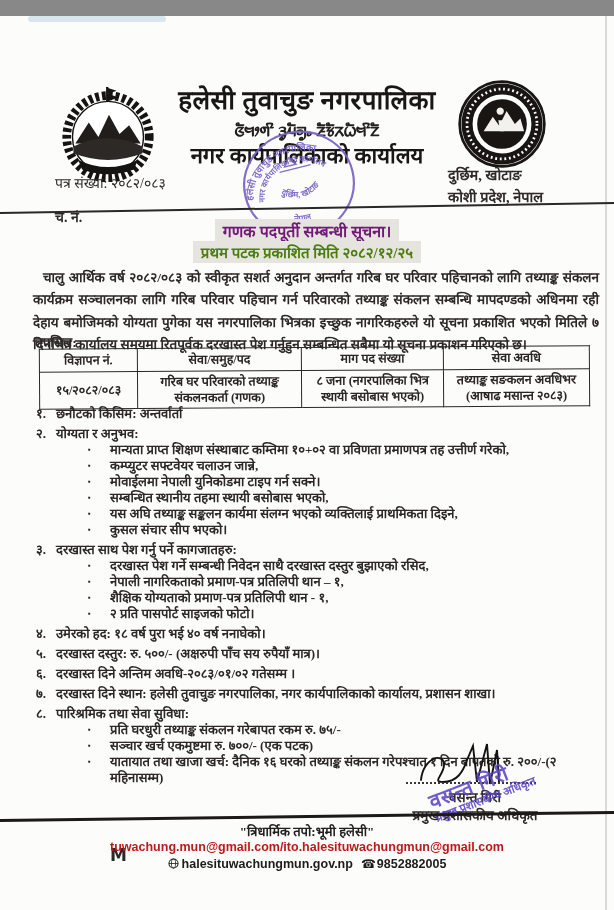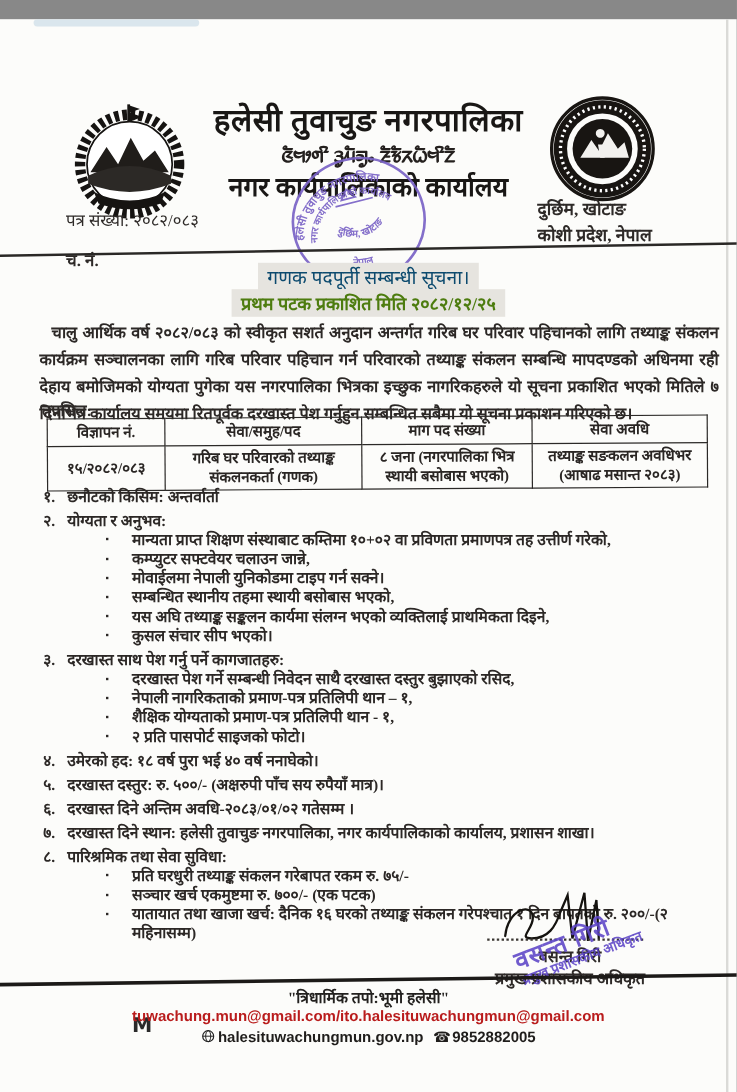--- a/index.html
+++ b/index.html
@@ -18,21 +18,21 @@
   .letter-no{left:55px;top:157px;font-size:14px;font-weight:400;}
   .ch-no{left:55px;top:191px;font-size:14px;font-weight:700;}
   .addr{left:448px;top:149px;width:160px;font-size:14.5px;font-weight:700;line-height:1.5;}
   .hr1{left:-4px;top:191px;width:622px;height:2px;background:#2a2826;transform:rotate(-0.95deg);}
   .hr2{left:-4px;top:799px;width:622px;height:3px;background:#1c1a18;transform:rotate(-0.75deg);}
   
   .stamp-center{left:233px;top:108px;width:132px;height:120px;transform:rotate(-14deg);opacity:.92;}
   
   .notice-title-wrap{left:0;right:0;top:203px;text-align:center;}
   .hl{display:inline-block;background:#e6e4df;padding:1px 8px;}
-  .notice-title{font-size:16px;font-weight:400;color:#0c4a6e;}
+  .notice-title{font-size:16px;font-weight:700;color:#701a75;}
   .notice-date-wrap{left:0;right:0;top:225px;text-align:center;}
   .notice-date{font-size:15px;font-weight:700;color:#4d7c0f;}
   .body-par{left:33px;top:251px;width:566px;font-size:13.5px;font-weight:700;
     line-height:1.66;text-align:justify;text-indent:10px;color:#2c2826;}
   .tapasil{left:35px;top:317px;font-size:13.5px;font-weight:700;text-align:right;}
   
   .tbl{left:39px;top:331px;width:551px;border-collapse:collapse;transform:rotate(-0.35deg);}
   .tbl th,.tbl td{border:1.6px solid #2b2927;font-size:12.5px;font-weight:700;
     text-align:center;padding:1px 4px;line-height:1.3;color:#2a2624;}
   .tbl th{height:20px;}

